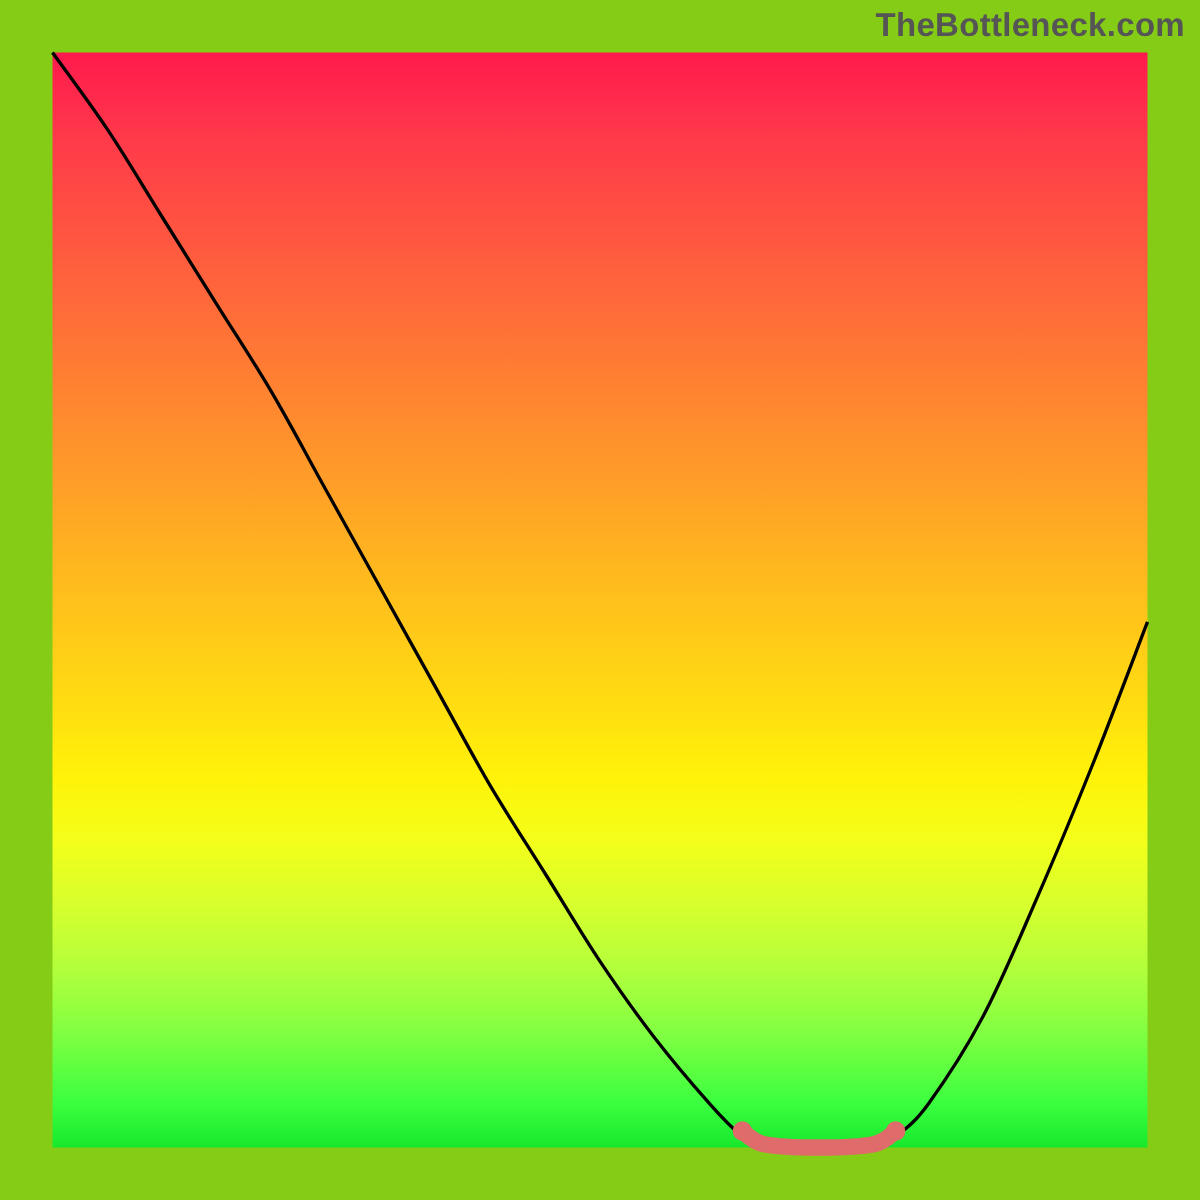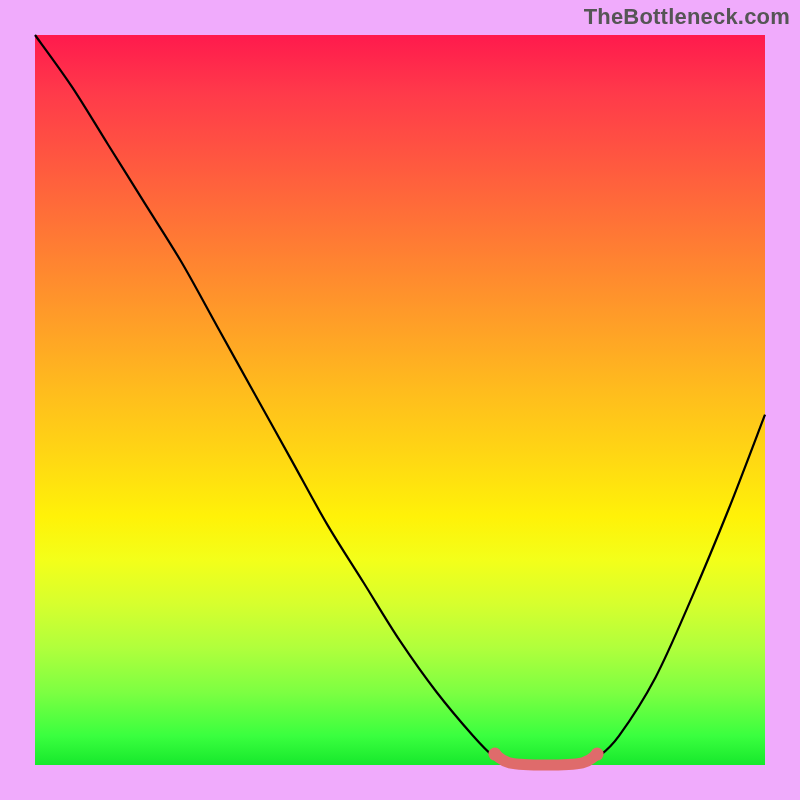--- a/index.html
+++ b/index.html
@@ -8,21 +8,21 @@
     width: 800px;
     height: 800px;
     background: #000;
     overflow: hidden;
     font-family: Arial, Helvetica, sans-serif;
   }
   .frame {
     position: relative;
     width: 800px;
     height: 800px;
-    background: #f0abfc;
+    background: #84cc16;
   }
   .attribution {
     position: absolute;
     top: 4px;
     right: 10px;
     color: #555;
     font-size: 22px;
     font-weight: 600;
     letter-spacing: 0.2px;
     z-index: 5;

